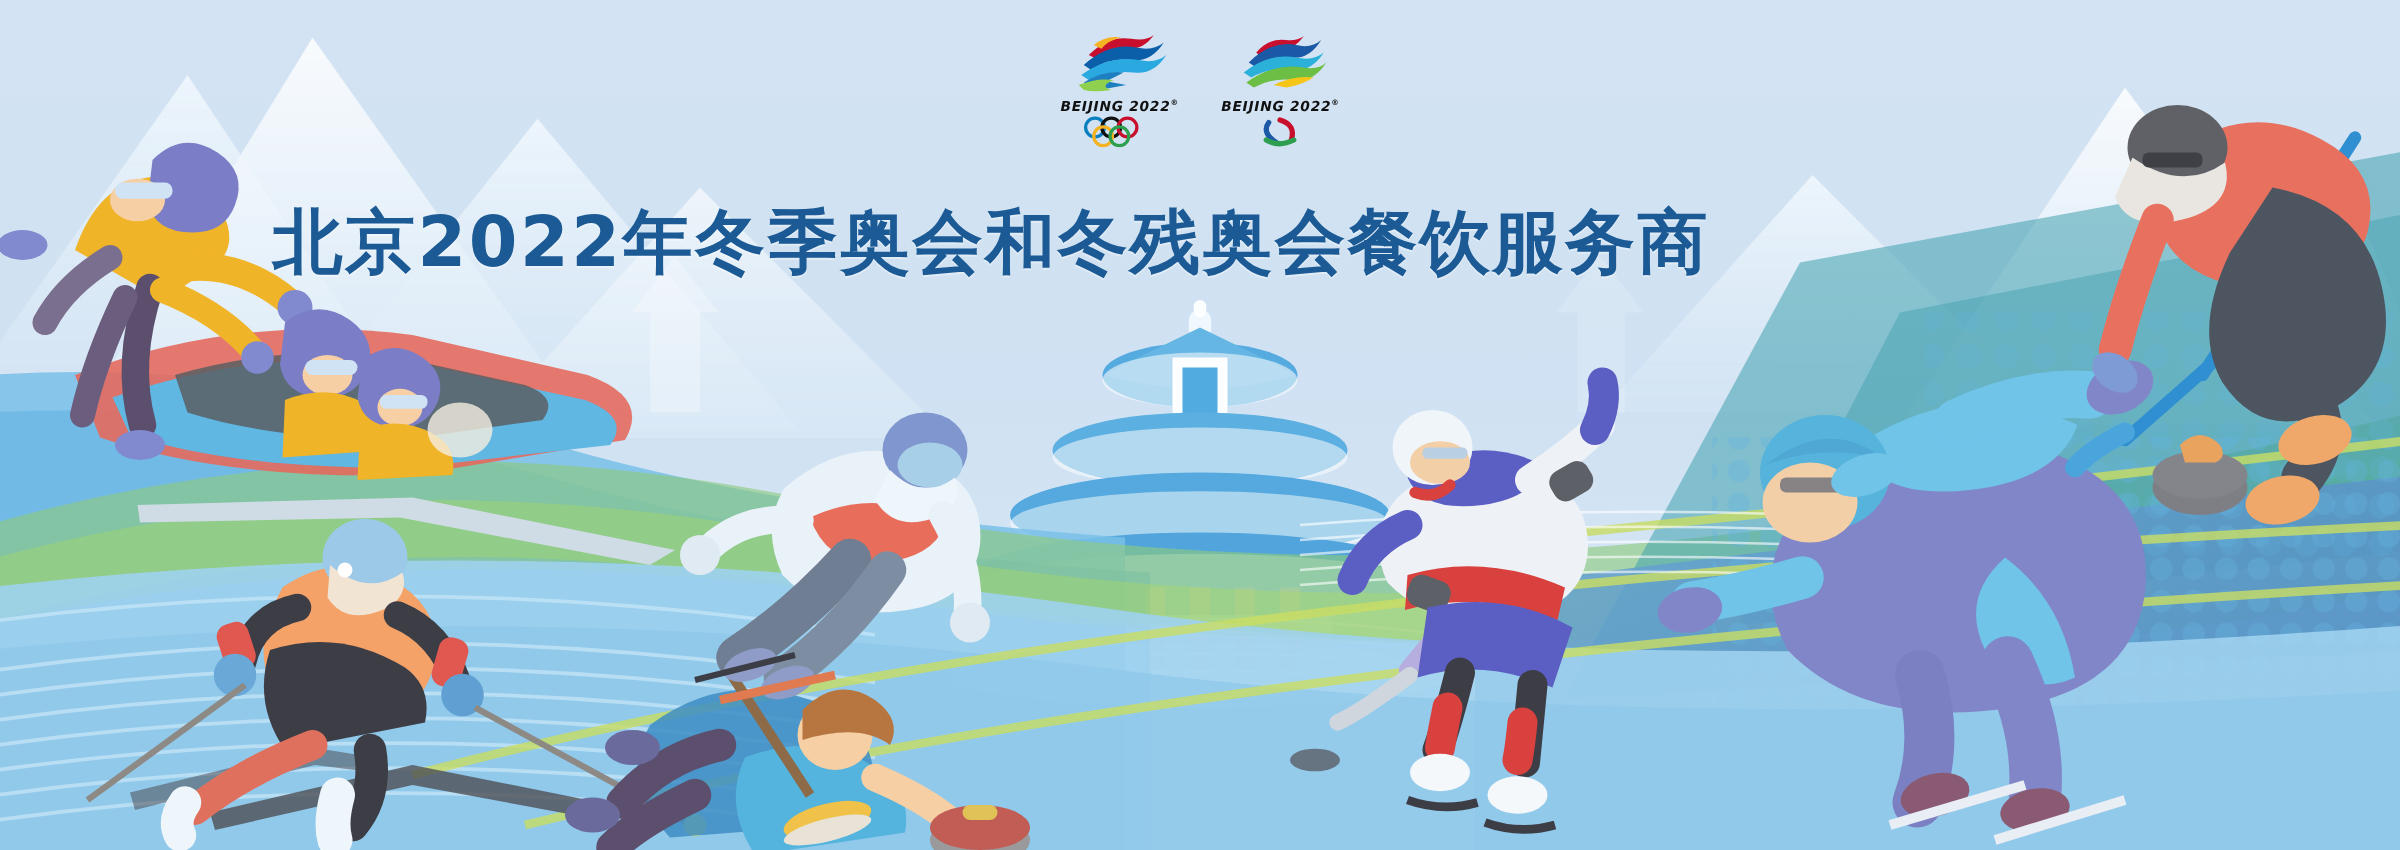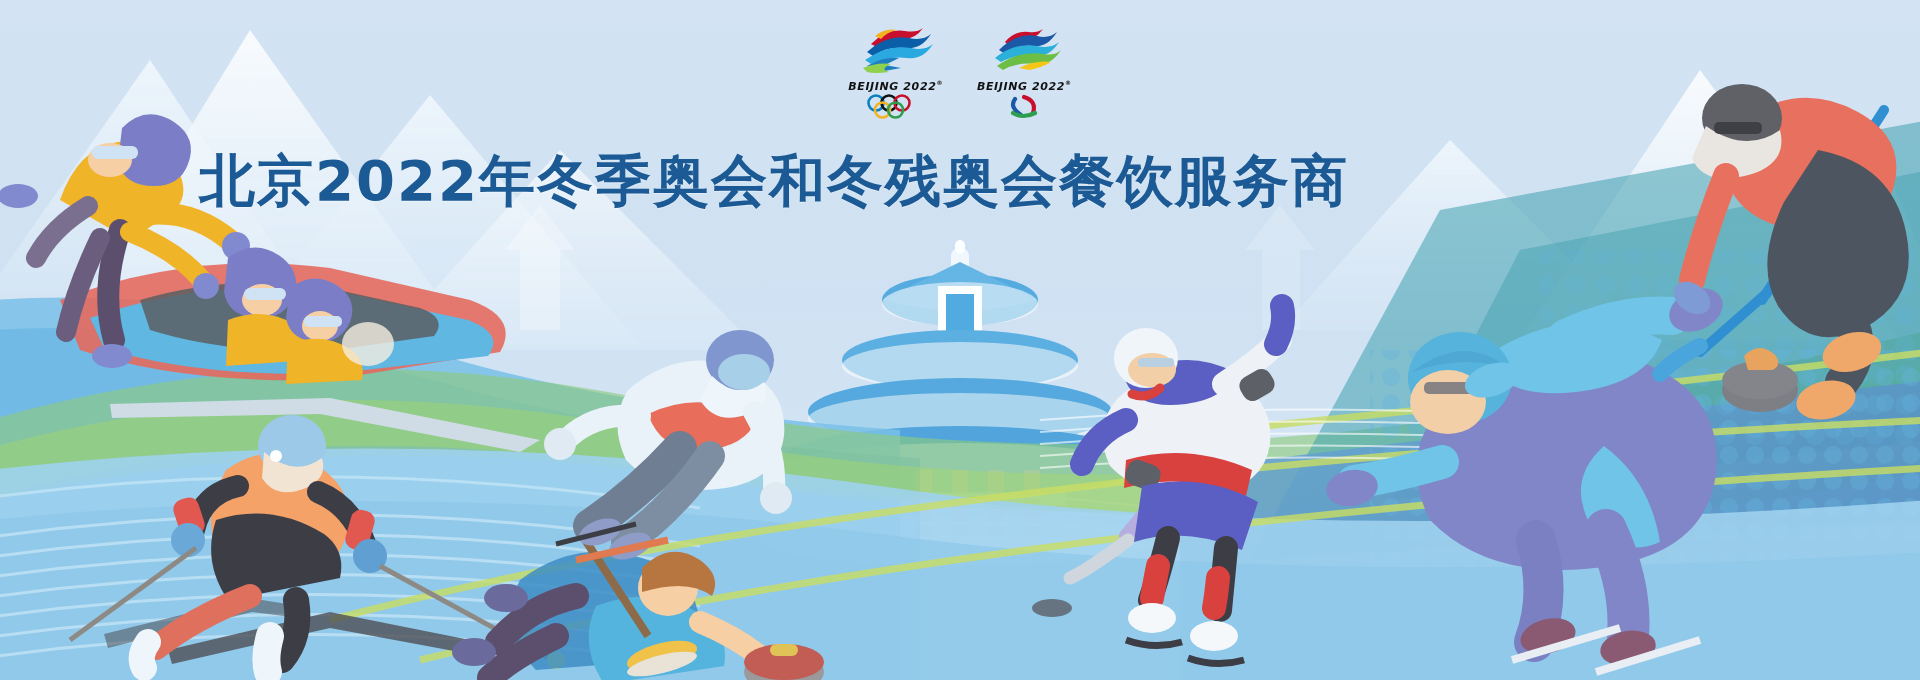--- a/index.html
+++ b/index.html
@@ -2,21 +2,21 @@
 <html><head>
 <meta charset="utf-8">
 <style>
   html,body{margin:0;padding:0;background:#fff;}
   body{font-family:"Liberation Sans","DejaVu Sans",sans-serif;}
   #banner{position:relative;width:1920px;height:680px;overflow:hidden;
           background:linear-gradient(180deg,#d4e4f3 0%,#cfe1f2 35%,#d7e8f6 60%,#cde2f4 100%);}
   .lyr{position:absolute;inset:0;}
   svg{display:block;}
   
-  #title-wrap{position:absolute;left:0;top:112px;width:1548px;text-align:center;z-index:60;}
+  #title-wrap{position:absolute;left:0;top:126px;width:1548px;text-align:center;z-index:60;padding-left:19px;}
   #main-title{display:inline-block;font-size:56px;font-weight:bold;color:#1b5a94;
        letter-spacing:2px;line-height:1.1;
        font-family:"DejaVu Sans","Liberation Sans",sans-serif;
        text-shadow:0 1px 0 rgba(255,255,255,.35);}
   
   #emblems{position:absolute;left:0;top:22px;width:1920px;display:flex;
            justify-content:center;align-items:flex-start;gap:34px;z-index:60;}
   .emblem{display:flex;flex-direction:column;align-items:center;}
   .emblem-word{font-family:"DejaVu Sans","Liberation Sans",sans-serif;
       font-size:11px;font-weight:bold;font-style:italic;color:#111;

